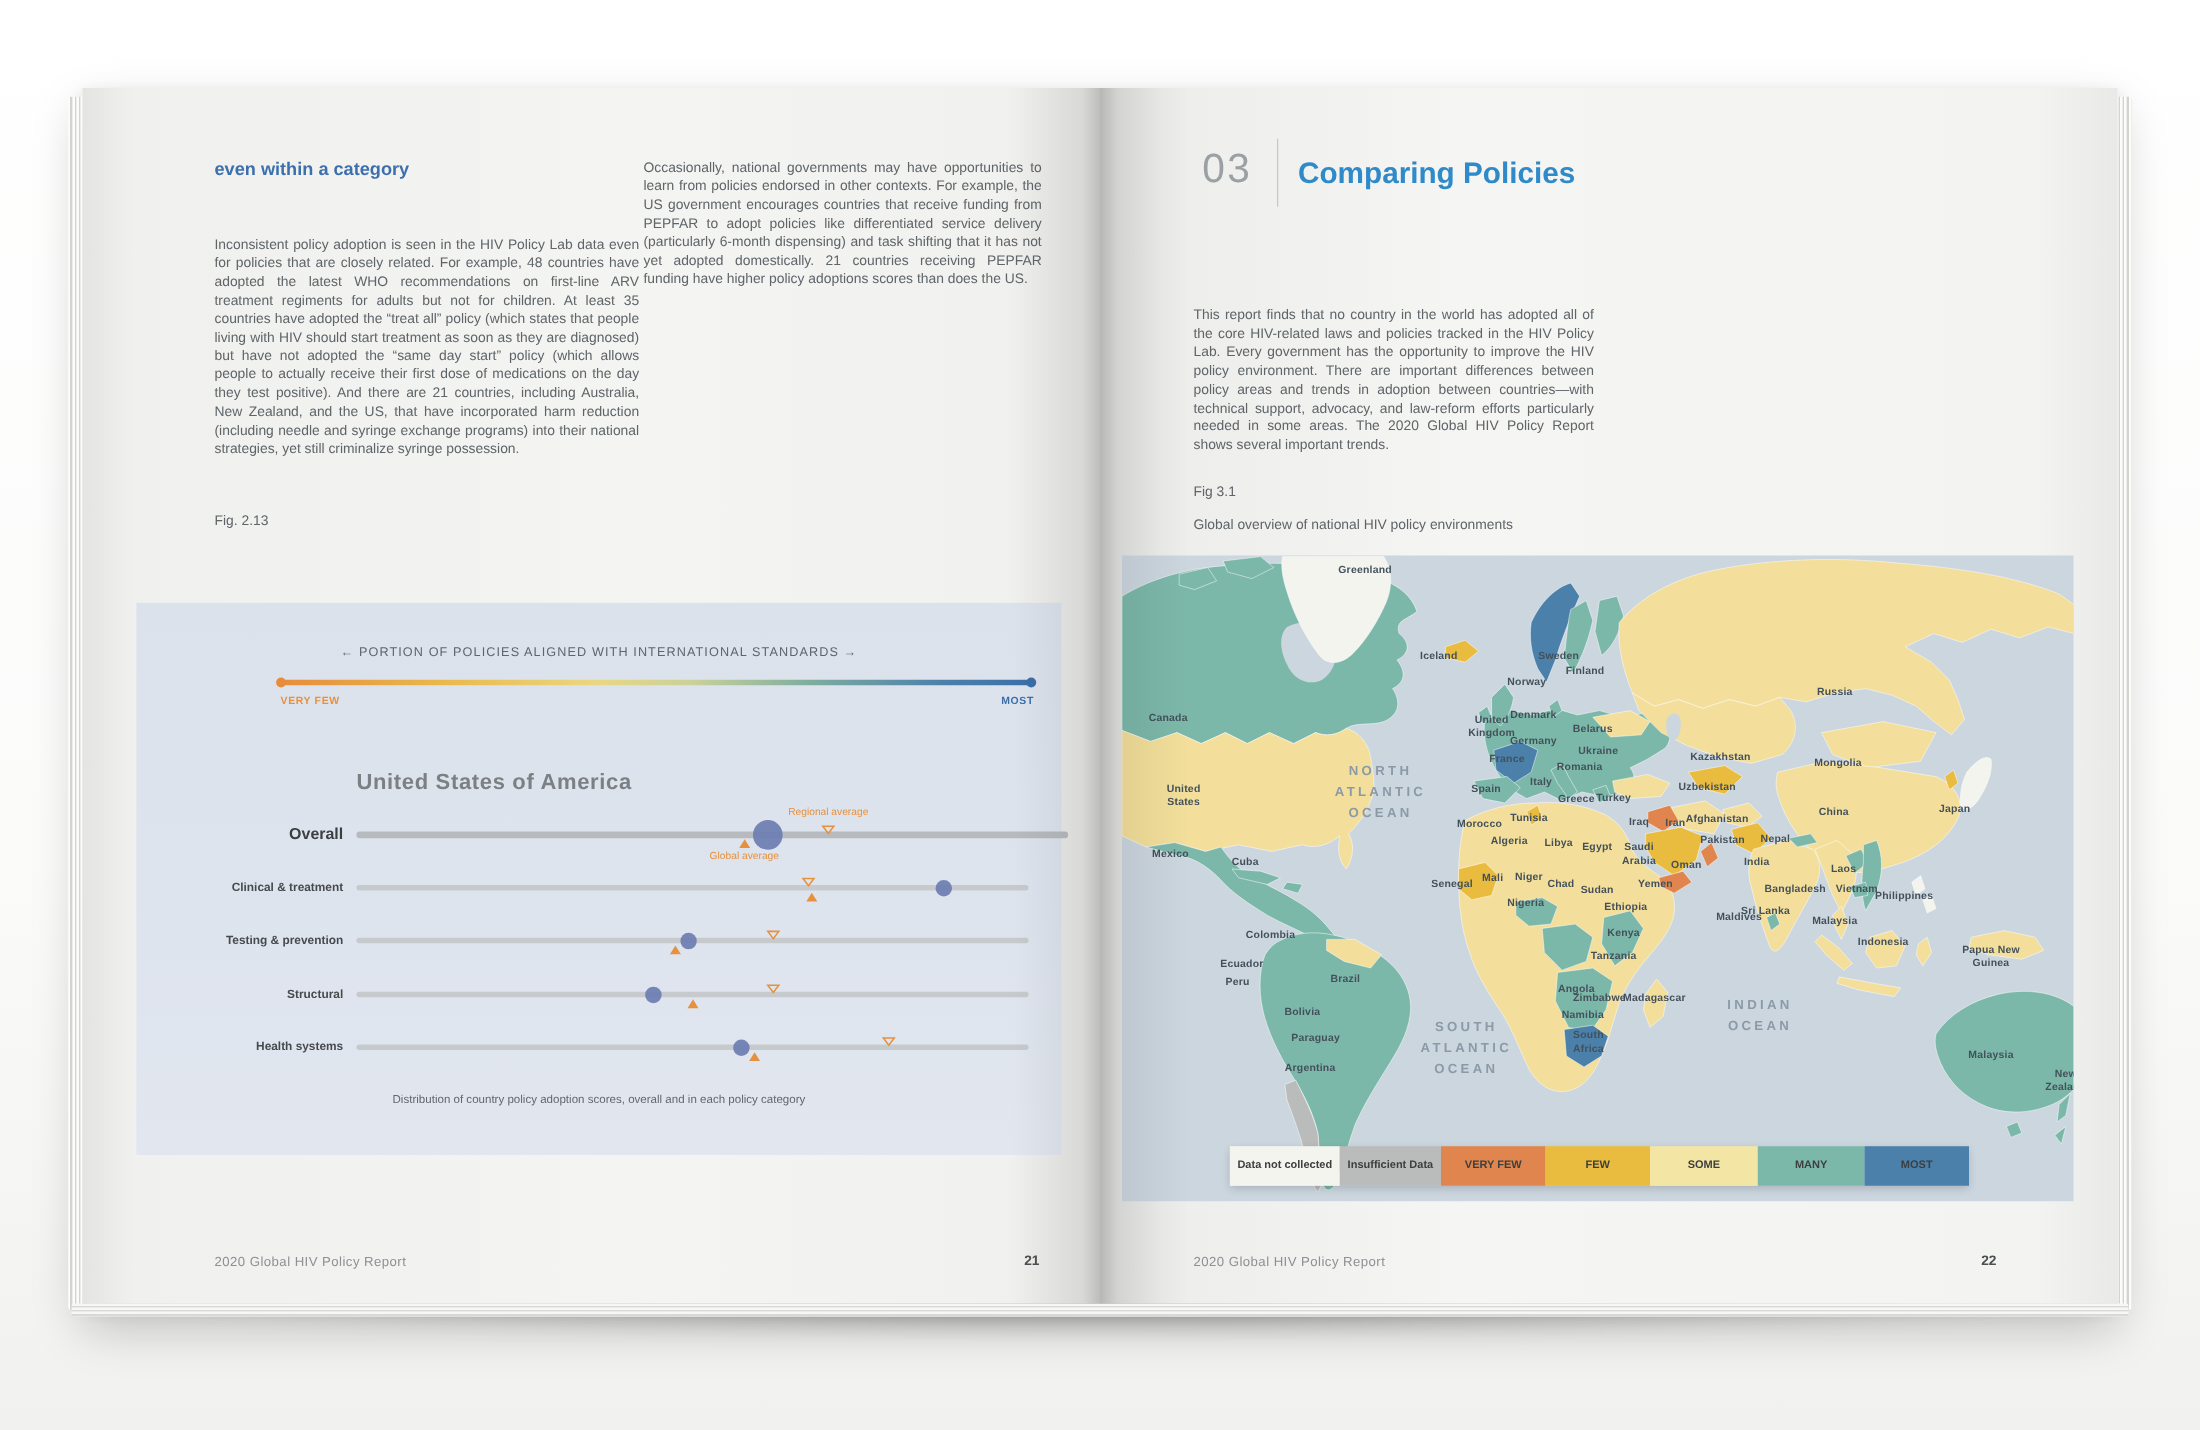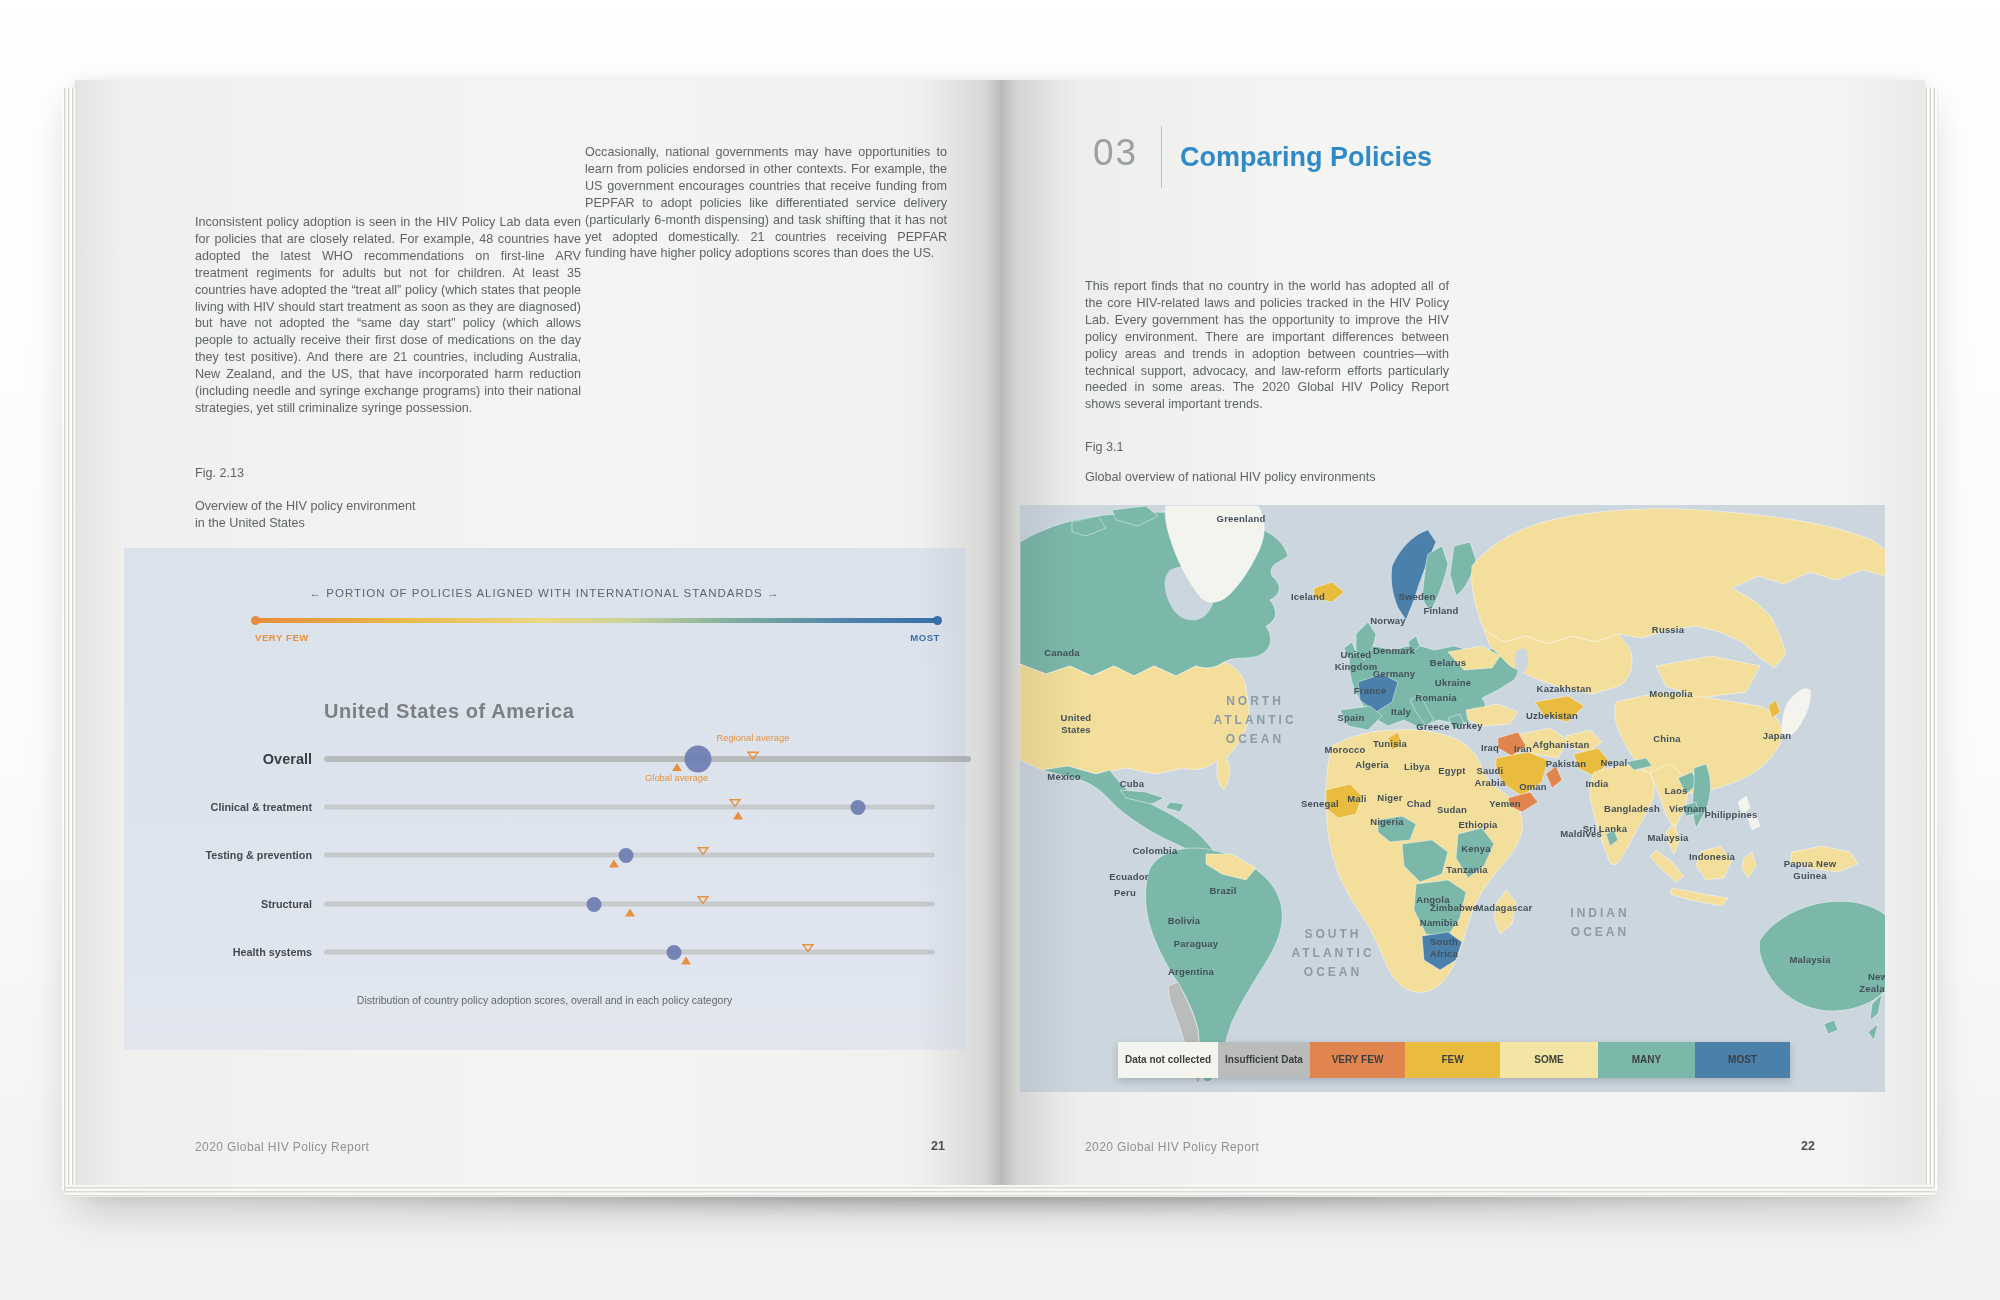--- a/index.html
+++ b/index.html
@@ -99,26 +99,25 @@
 
 <div class="stage">
   <div class="floor-shadow"></div>
   <div class="book">
     <div class="edge-left"></div>
     <div class="edge-right"></div>
     <div class="edge-bottom"></div>
 
     <div class="page page-left">
       <div class="abs lp-heading">
+        <div style="white-space: pre-line;">even within a category</div>
       </div>
       <div class="abs body-text lp-para1" style="white-space: pre-line;">Inconsistent policy adoption is seen in the HIV Policy Lab data even for policies that are closely related. For example, 48 countries have adopted the latest WHO recommendations on first-line ARV treatment regiments for adults but not for children. At least 35 countries have adopted the “treat all” policy (which states that people living with HIV should start treatment as soon as they are diagnosed) but have not adopted the “same day start” policy (which allows people to actually receive their first dose of medications on the day they test positive). And there are 21 countries, including Australia, New Zealand, and the US, that have incorporated harm reduction (including needle and syringe exchange programs) into their national strategies, yet still criminalize syringe possession.</div>
       <div class="abs body-text lp-para2" style="white-space: pre-line;">Occasionally, national governments may have opportunities to learn from policies endorsed in other contexts. For example, the US government encourages countries that receive funding from PEPFAR to adopt policies like differentiated service delivery (particularly 6-month dispensing) and task shifting that it has not yet adopted domestically. 21 countries receiving PEPFAR funding have higher policy adoptions scores than does the US.</div>
       <div class="abs fig-label lp-figlabel" style="white-space: pre-line;">Fig. 2.13</div>
-      <div class="abs lp-figcaption" style="white-space: pre-line;">Overview of the HIV policy environment
-in the United States</div>
 
       <div class="abs chart-panel" id="chart-panel">
         <div class="abs chart-axis-label" style="white-space: pre-line;">←   PORTION OF POLICIES ALIGNED WITH INTERNATIONAL STANDARDS   →</div>
         <div class="abs grad-bar"></div>
         <div class="abs axis-min" style="white-space: pre-line;">VERY FEW</div>
         <div class="abs axis-max" style="white-space: pre-line;">MOST</div>
         <div class="abs chart-title" style="white-space: pre-line;">United States of America</div>
         <div id="chart-rows"></div>
         <div class="abs chart-caption" style="white-space: pre-line;">Distribution of country policy adoption scores, overall and in each policy category</div>
       <div class="crow crow-main" style="top: 211px;">

